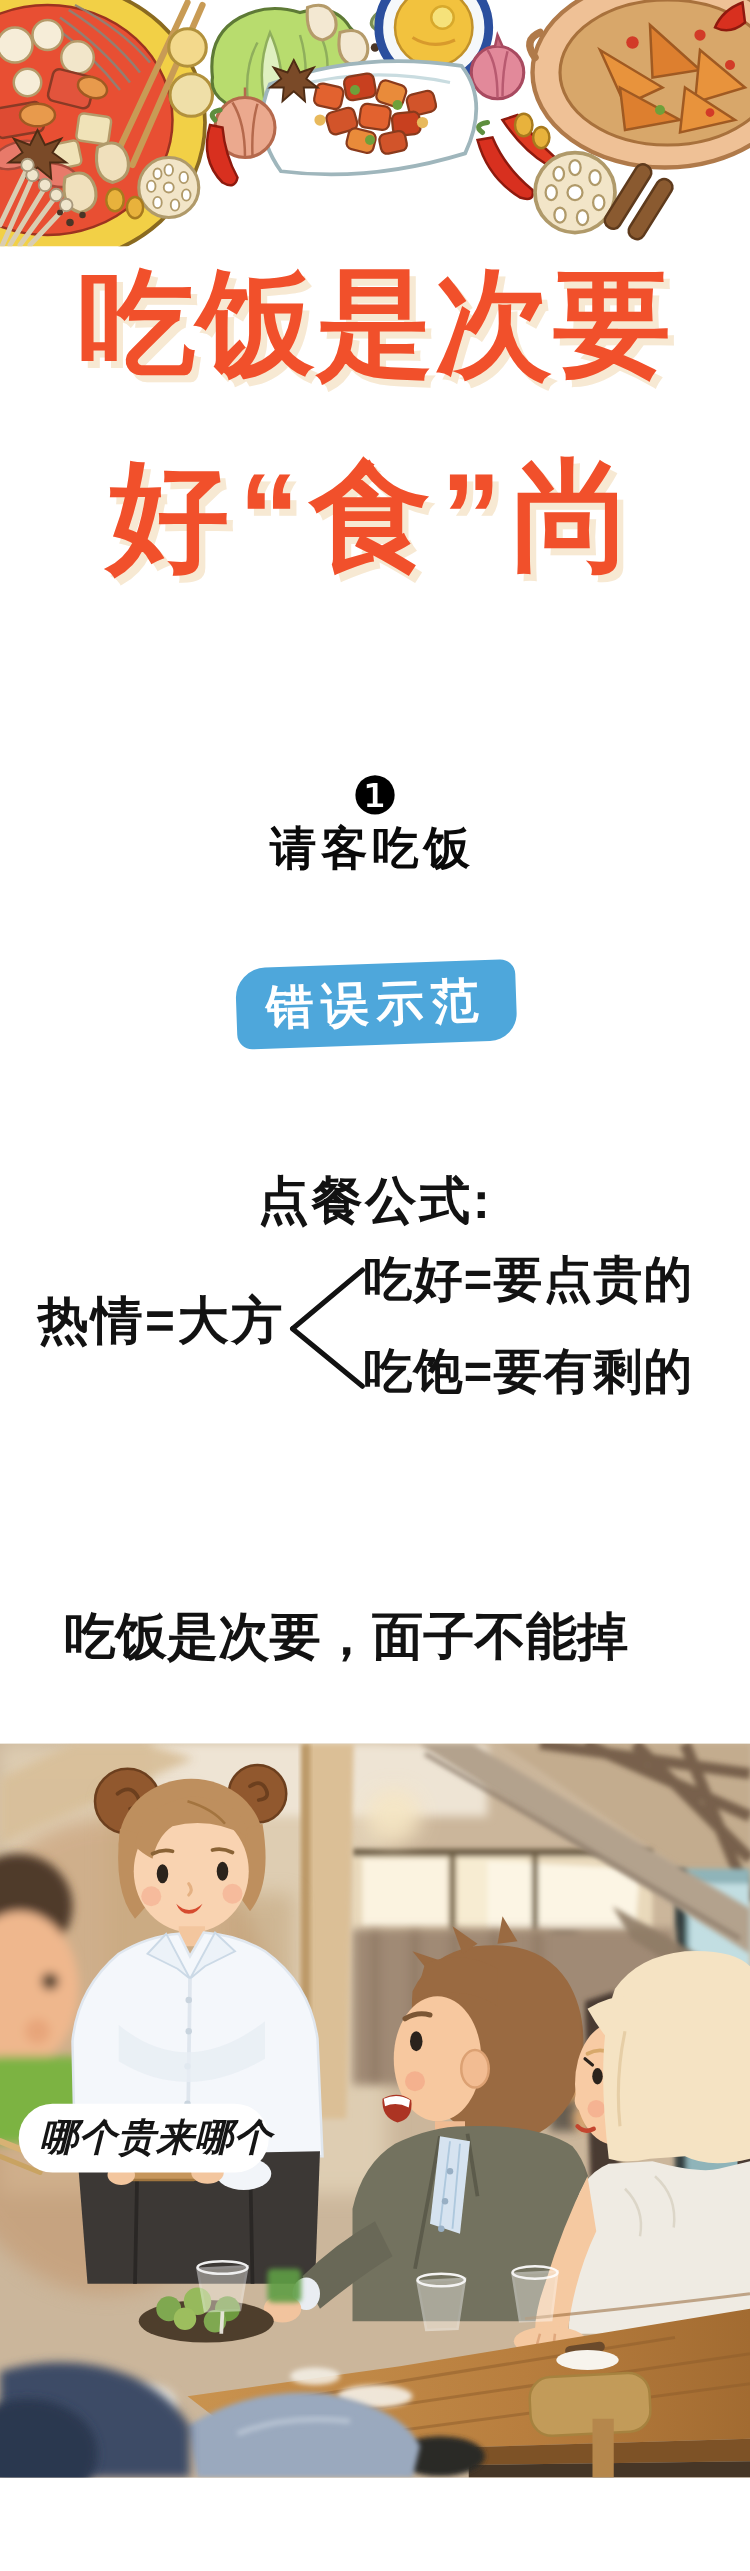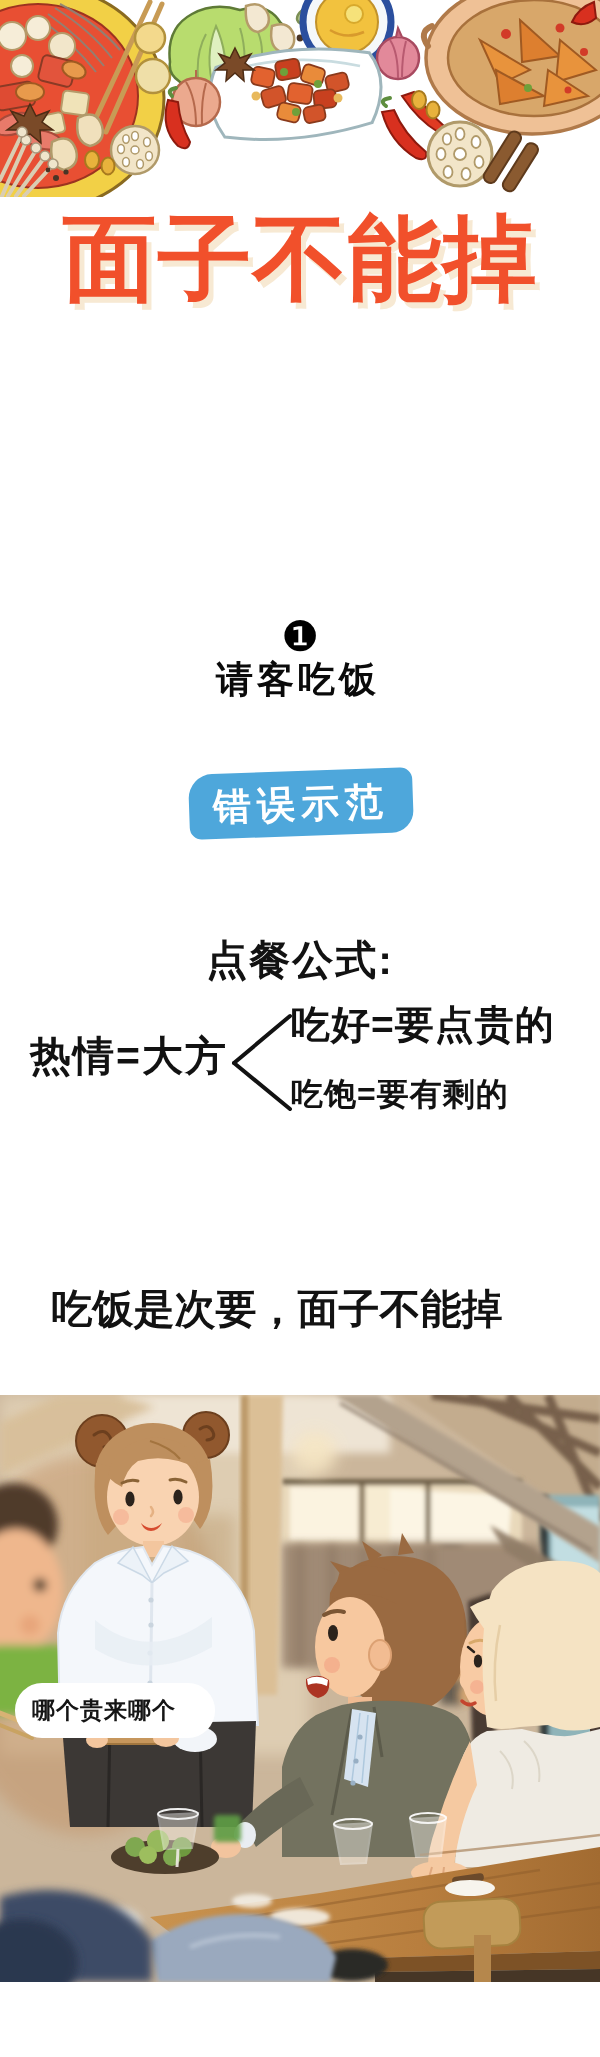--- a/index.html
+++ b/index.html
@@ -20,29 +20,29 @@
   
   .badge{left:189px;top:771px;width:224px;height:65px;background:#4EA7DB;
          border-radius:24px 12px 22px 12px;transform:rotate(-2deg);
          display:flex;align-items:center;justify-content:center;}
   .badge span{color:#fff;font-size:38px;font-weight:800;letter-spacing:6px;line-height:1;}
   
   .hand{color:#121212;font-weight:700;white-space:nowrap;line-height:1.1;}
   .formula-heading{left:0;top:938px;width:600px;text-align:center;font-size:41px;letter-spacing:2px;}
   .premise{left:30px;top:1034px;font-size:41px;letter-spacing:2px;}
   .branch-top{left:291px;top:1004px;font-size:39px;letter-spacing:1px;}
-  .branch-bottom{left:291px;top:1077px;font-size:32px;letter-spacing:1px;}
+  .branch-bottom{left:291px;top:1077px;font-size:39px;letter-spacing:1px;}
   .branch-lines{left:226px;top:1006px;}
   .concept-heading{left:0;top:1220px;width:600px;text-align:center;font-size:41px;letter-spacing:2px;}
   .concept-statement{left:0;top:1287px;width:554px;text-align:center;font-size:41px;letter-spacing:0px;}
   
   .photo{left:0;top:1395px;width:600px;height:587px;background:#CBB69B;}
   .bubble{background:#ffffff;border-radius:27px;display:flex;align-items:center;
           padding-left:17px;box-sizing:border-box;z-index:6;}
-  .bubble span{font-size:23px;font-weight:800;color:#151515;white-space:nowrap;letter-spacing:1px;}
+  .bubble span{font-size:30px;font-weight:800;color:#151515;white-space:nowrap;letter-spacing:1px;font-style:italic;}
   .bubble-1{left:15px;top:1683px;width:200px;height:55px;}
   .bubble-2{left:15px;top:1765px;width:234px;height:52px;}
   .bubble-3{left:15px;top:1844px;width:366px;height:55px;}
 </style>
 </head>
 <body>
 
 <div class="page">
 
   <svg class="abs banner" viewBox="0 0 600 197" xmlns="http://www.w3.org/2000/svg">
@@ -230,21 +230,22 @@
       <rect x="496" y="128" width="13" height="58" rx="6" transform="rotate(32 502 157)"></rect>
       <rect x="514" y="140" width="13" height="54" rx="6" transform="rotate(32 520 167)"></rect>
     </g>
     <g fill="#4A3526">
       <circle cx="56" cy="178" r="3"></circle>
         <circle cx="66" cy="172" r="2.6"></circle>
         <circle cx="48" cy="170" r="2.4"></circle>
     </g>
   </svg>
 
-  <div class="abs title-line title-1">面子不能掉</div>
+  <div class="abs title-line title-1">吃饭是次要</div>
+  <div class="abs title-line title-2">好“食”尚</div>
 
   <div class="abs section-number">❶</div>
   <div class="abs section-heading">请客吃饭</div>
 
   <div class="abs badge">
     <span>错误示范</span>
   </div>
 
   <div class="abs hand formula-heading">点餐公式:</div>
   <div class="abs hand premise">热情=大方</div>

